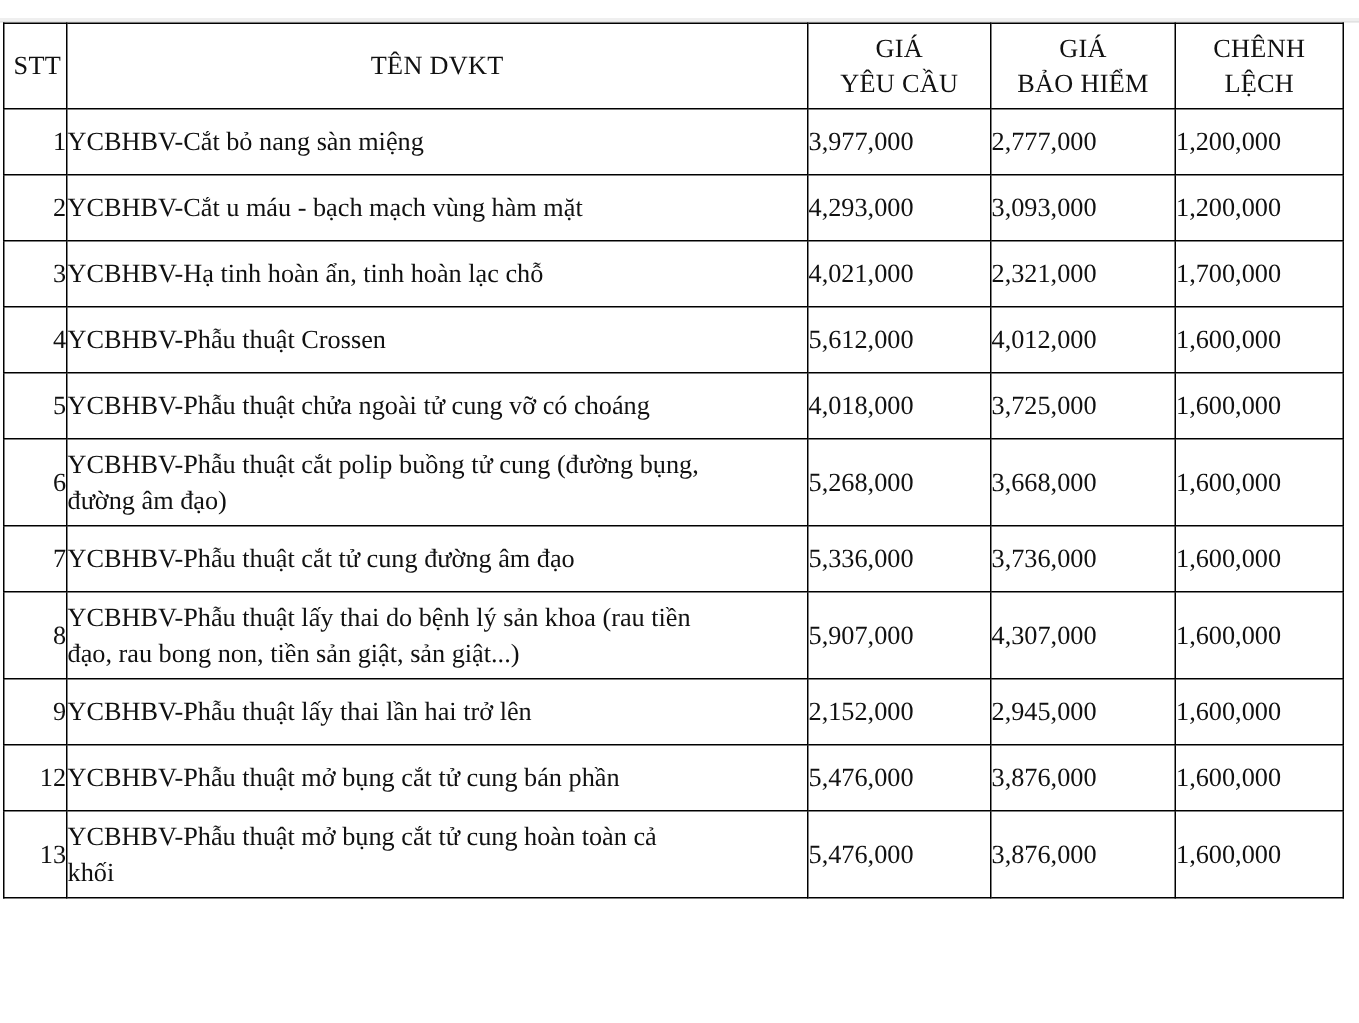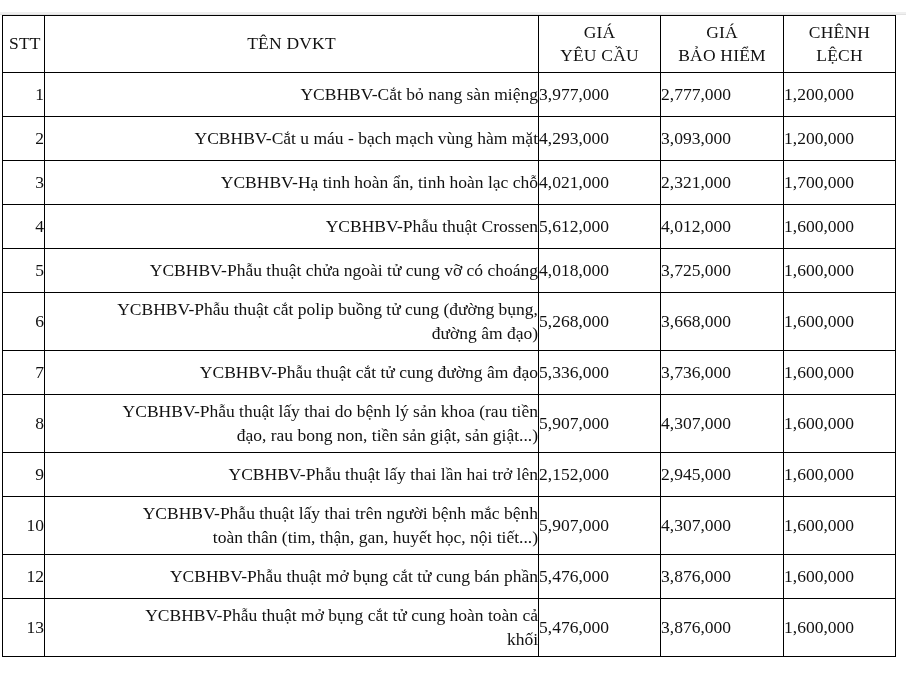--- a/index.html
+++ b/index.html
@@ -80,21 +80,21 @@
     white-space: nowrap;
   }
 
   
   td.c-idx {
     text-align: right;
     padding-right: 7px;
     vertical-align: middle;
   }
   td.c-nm {
-    text-align: right;
+    text-align: left;
     padding-left: 7px;
     padding-right: 6px;
     vertical-align: middle;
   }
   td.c-num {
     text-align: left;
     padding-right: 10px;
     vertical-align: middle;
     white-space: nowrap;
   }
@@ -220,30 +220,20 @@
         </tr>
         <tr>
           <td class="c-idx">9</td>
           <td class="c-nm">
             <span class="ln">YCBHBV-Phẫu thuật lấy thai lần hai trở lên</span>
           </td>
           <td class="c-num">2,152,000</td>
           <td class="c-num">2,945,000</td>
           <td class="c-num">1,600,000</td>
         </tr>
-        <tr class="two-line">
-          <td class="c-idx">10</td>
-          <td class="c-nm">
-            <span class="ln">YCBHBV-Phẫu thuật lấy thai trên người bệnh mắc bệnh</span>
-            <span class="ln">toàn thân (tim, thận, gan, huyết học, nội tiết...)</span>
-          </td>
-          <td class="c-num">5,907,000</td>
-          <td class="c-num">4,307,000</td>
-          <td class="c-num">1,600,000</td>
-        </tr>
         <tr>
           <td class="c-idx">12</td>
           <td class="c-nm">
             <span class="ln">YCBHBV-Phẫu thuật mở bụng cắt tử cung bán phần</span>
           </td>
           <td class="c-num">5,476,000</td>
           <td class="c-num">3,876,000</td>
           <td class="c-num">1,600,000</td>
         </tr>
         <tr class="two-line">

